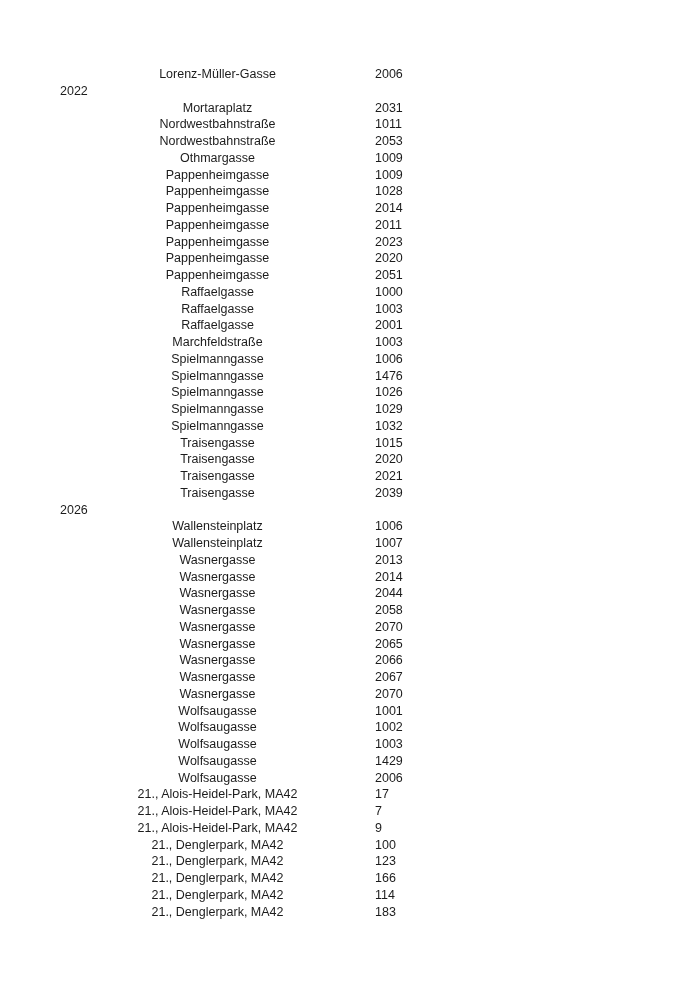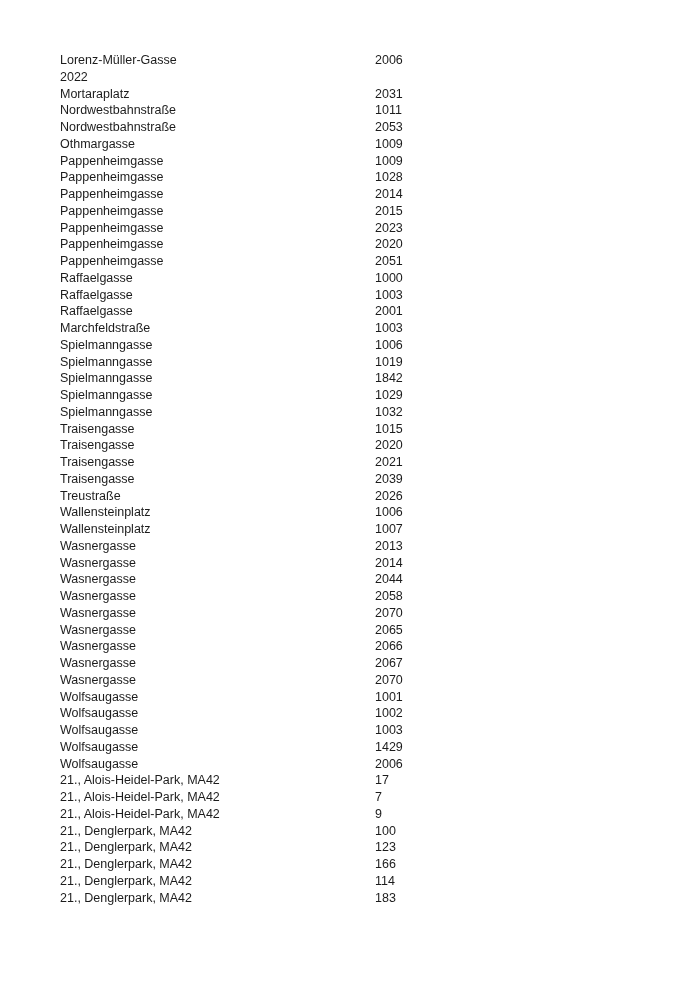--- a/index.html
+++ b/index.html
@@ -11,21 +11,22 @@
     width: 700px;
     height: 990px;
     overflow: hidden;
     font-family: "Liberation Sans", "DejaVu Sans", sans-serif;
     color: #1c1c1c;
   }
   .page {
     box-sizing: border-box;
     width: 700px;
     height: 890px;
-    padding: 52px 40px 0 60px;
+    padding: 66px 40px 0 60px;
+    text-align: center;
   }
   .list {
     display: block;
   }
   .row {
     display: flex;
     align-items: baseline;
     height: 16.75px;
     line-height: 16.75px;
     font-size: 12.5px;
@@ -76,21 +77,21 @@
       <div class="row">
         <span class="street">Pappenheimgasse</span>
         <span class="num">1028</span>
       </div>
       <div class="row">
         <span class="street">Pappenheimgasse</span>
         <span class="num">2014</span>
       </div>
       <div class="row">
         <span class="street">Pappenheimgasse</span>
-        <span class="num">2015</span>
+        <span class="num">2011</span>
       </div>
       <div class="row">
         <span class="street">Pappenheimgasse</span>
         <span class="num">2023</span>
       </div>
       <div class="row">
         <span class="street">Pappenheimgasse</span>
         <span class="num">2020</span>
       </div>
       <div class="row">
@@ -112,25 +113,25 @@
       <div class="row">
         <span class="street">Marchfeldstraße</span>
         <span class="num">1003</span>
       </div>
       <div class="row">
         <span class="street">Spielmanngasse</span>
         <span class="num">1006</span>
       </div>
       <div class="row">
         <span class="street">Spielmanngasse</span>
-        <span class="num">1019</span>
-      </div>
-      <div class="row">
-        <span class="street">Spielmanngasse</span>
-        <span class="num">1842</span>
+        <span class="num">1476</span>
+      </div>
+      <div class="row">
+        <span class="street">Spielmanngasse</span>
+        <span class="num">1026</span>
       </div>
       <div class="row">
         <span class="street">Spielmanngasse</span>
         <span class="num">1029</span>
       </div>
       <div class="row">
         <span class="street">Spielmanngasse</span>
         <span class="num">1032</span>
       </div>
       <div class="row">
@@ -143,21 +144,20 @@
       </div>
       <div class="row">
         <span class="street">Traisengasse</span>
         <span class="num">2021</span>
       </div>
       <div class="row">
         <span class="street">Traisengasse</span>
         <span class="num">2039</span>
       </div>
       <div class="row">
-        <span class="street">Treustraße</span>
         <span class="num">2026</span>
       </div>
       <div class="row">
         <span class="street">Wallensteinplatz</span>
         <span class="num">1006</span>
       </div>
       <div class="row">
         <span class="street">Wallensteinplatz</span>
         <span class="num">1007</span>
       </div>

